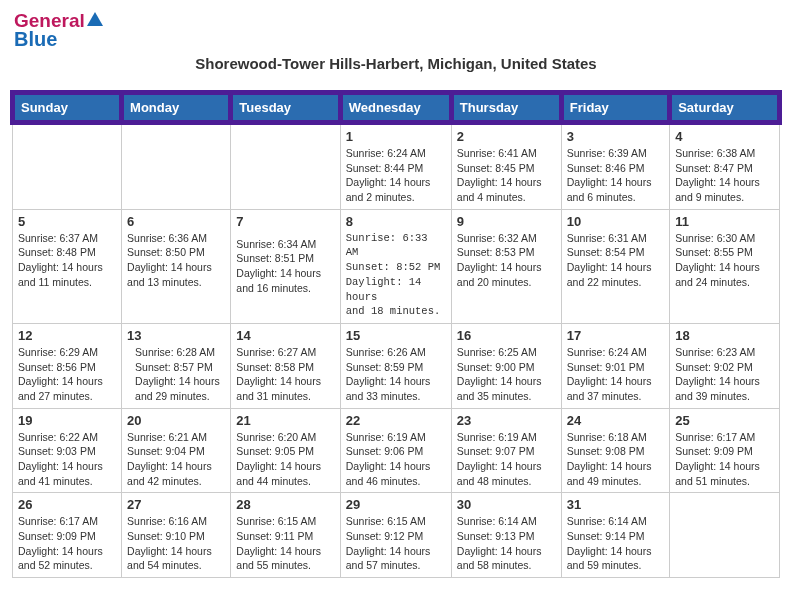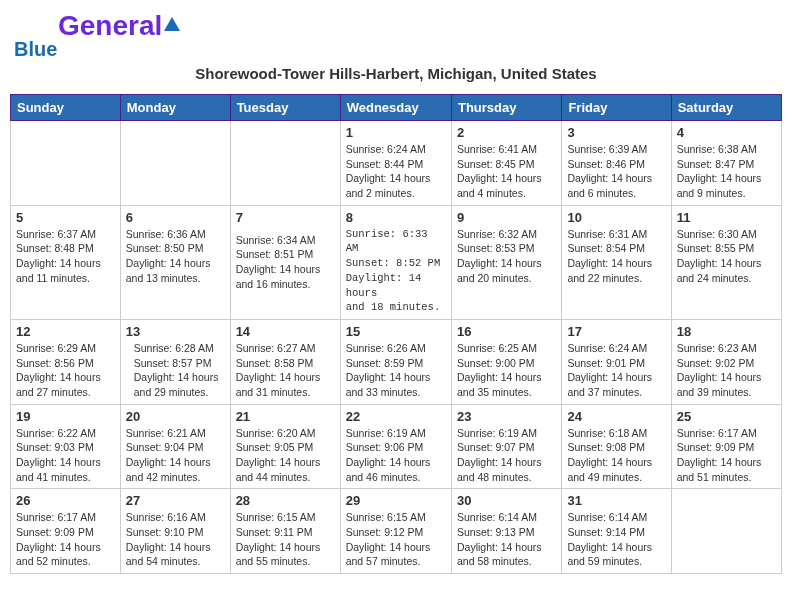--- a/index.html
+++ b/index.html
@@ -26,34 +26,34 @@
       font-size: 36px;
       font-weight: bold;
       color: #333;
       text-align: right;
     }
     .subtitle {
       text-align: center;
       font-size: 15px;
       font-weight: bold;
       color: #333;
-      margin-bottom: 12px;
+      margin-bottom: 18px;
     }
     .calendar {
       width: 100%;
       border-collapse: collapse;
       border: 1px solid #ccc;
     }
     .calendar th {
       background-color: #2b6cb0;
       color: #fff;
       text-align: left;
       padding: 5px 6px;
       font-size: 13px;
-      border: 1px solid #4c1d95;
+      border: 5px solid #4c1d95;
     }
     .calendar td {
       vertical-align: top;
       border: 1px solid #ccc;
       padding: 4px 5px;
       width: 113px;
       min-height: 70px;
       background: #fff;
     }
     .day-number {
@@ -71,21 +71,21 @@
     .empty-cell {
       background: #f5f5f5;
     }
   </style>
 </head>
 <body>
 
 <div class="header">
   <div class="logo">
     <div style="display:flex;align-items:center;">
-      <span style="font-size:28px;font-weight:bold;color:#6d28d9;margin-left:44px;">General</span>
+      <span style="font-size:19px;font-weight:bold;color:#be185d;">General</span>
       <svg width="18" height="18" viewBox="0 0 18 18" style="margin-left:1px;margin-top:-4px;">
         <polygon points="9,2 17,16 1,16" fill="#1a6bb5"></polygon>
       </svg>
     </div>
     <span style="font-size:20px;font-weight:bold;color:#1a6bb5;margin-top:-4px;">Blue</span>
   </div>
 </div>
 
 <div class="subtitle">Shorewood-Tower Hills-Harbert, Michigan, United States</div>
 

